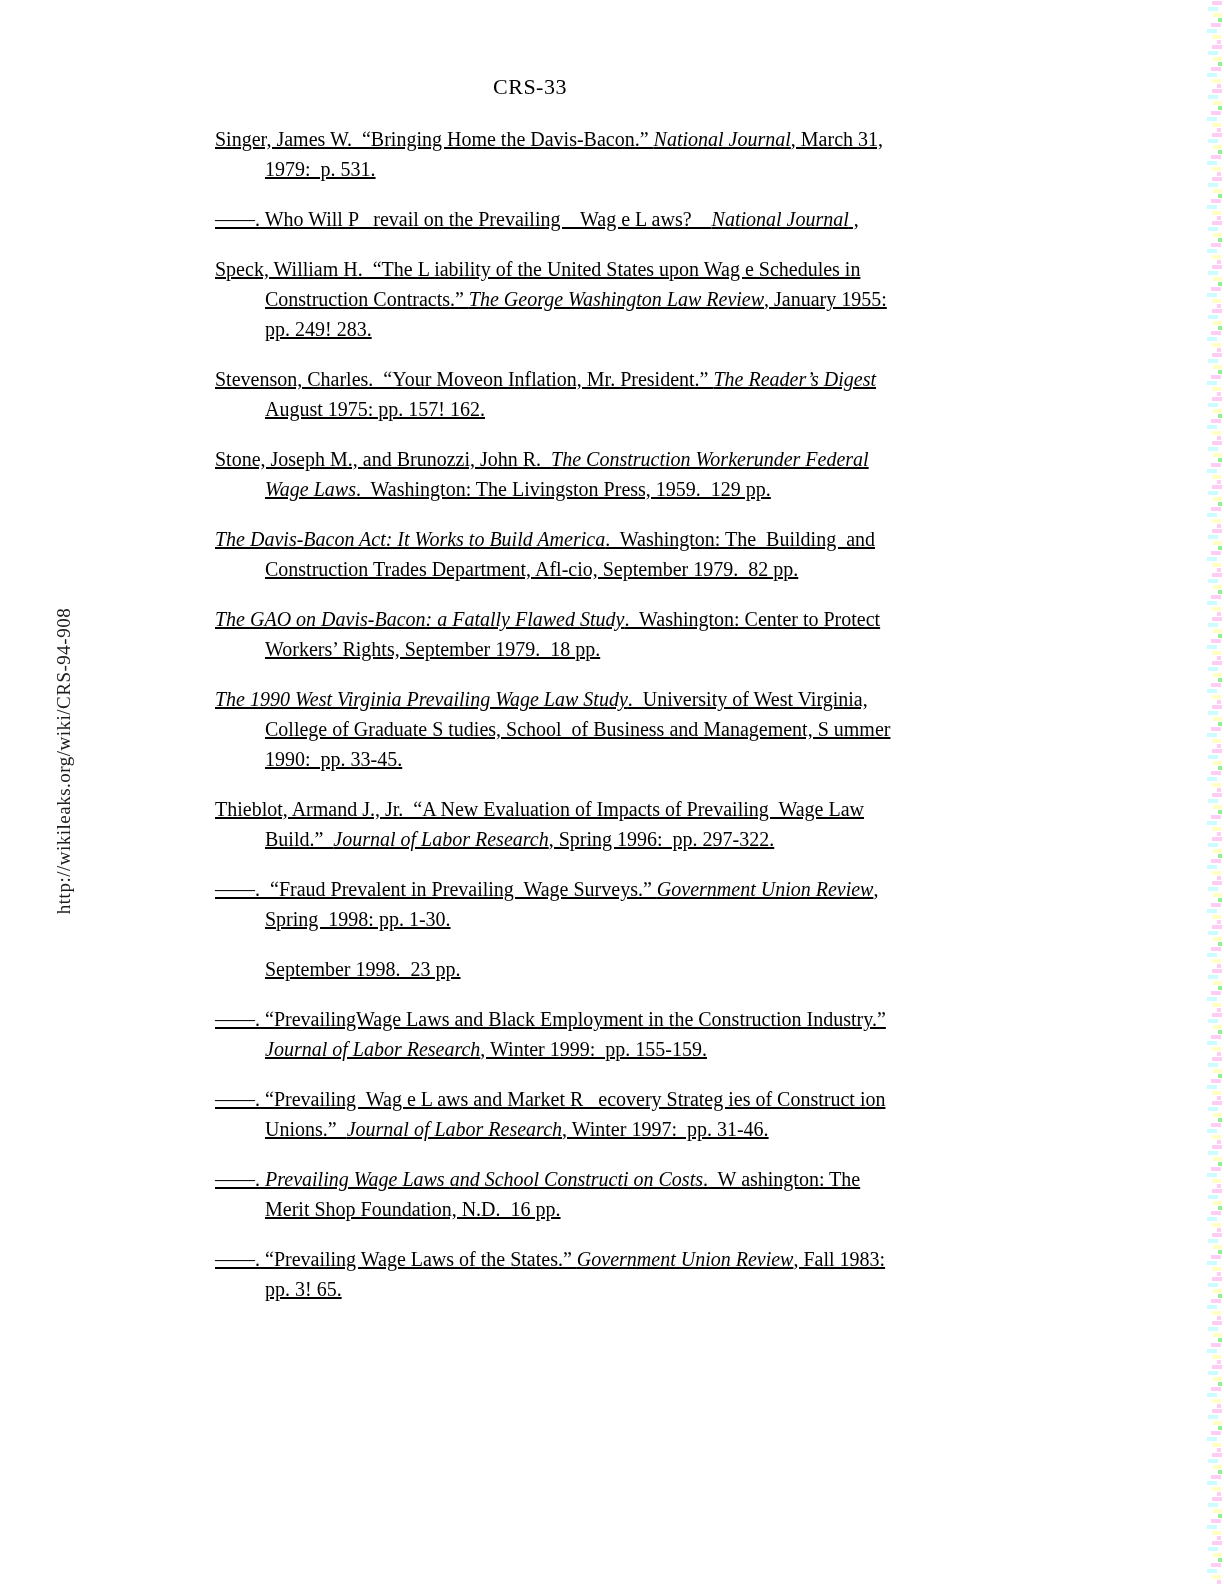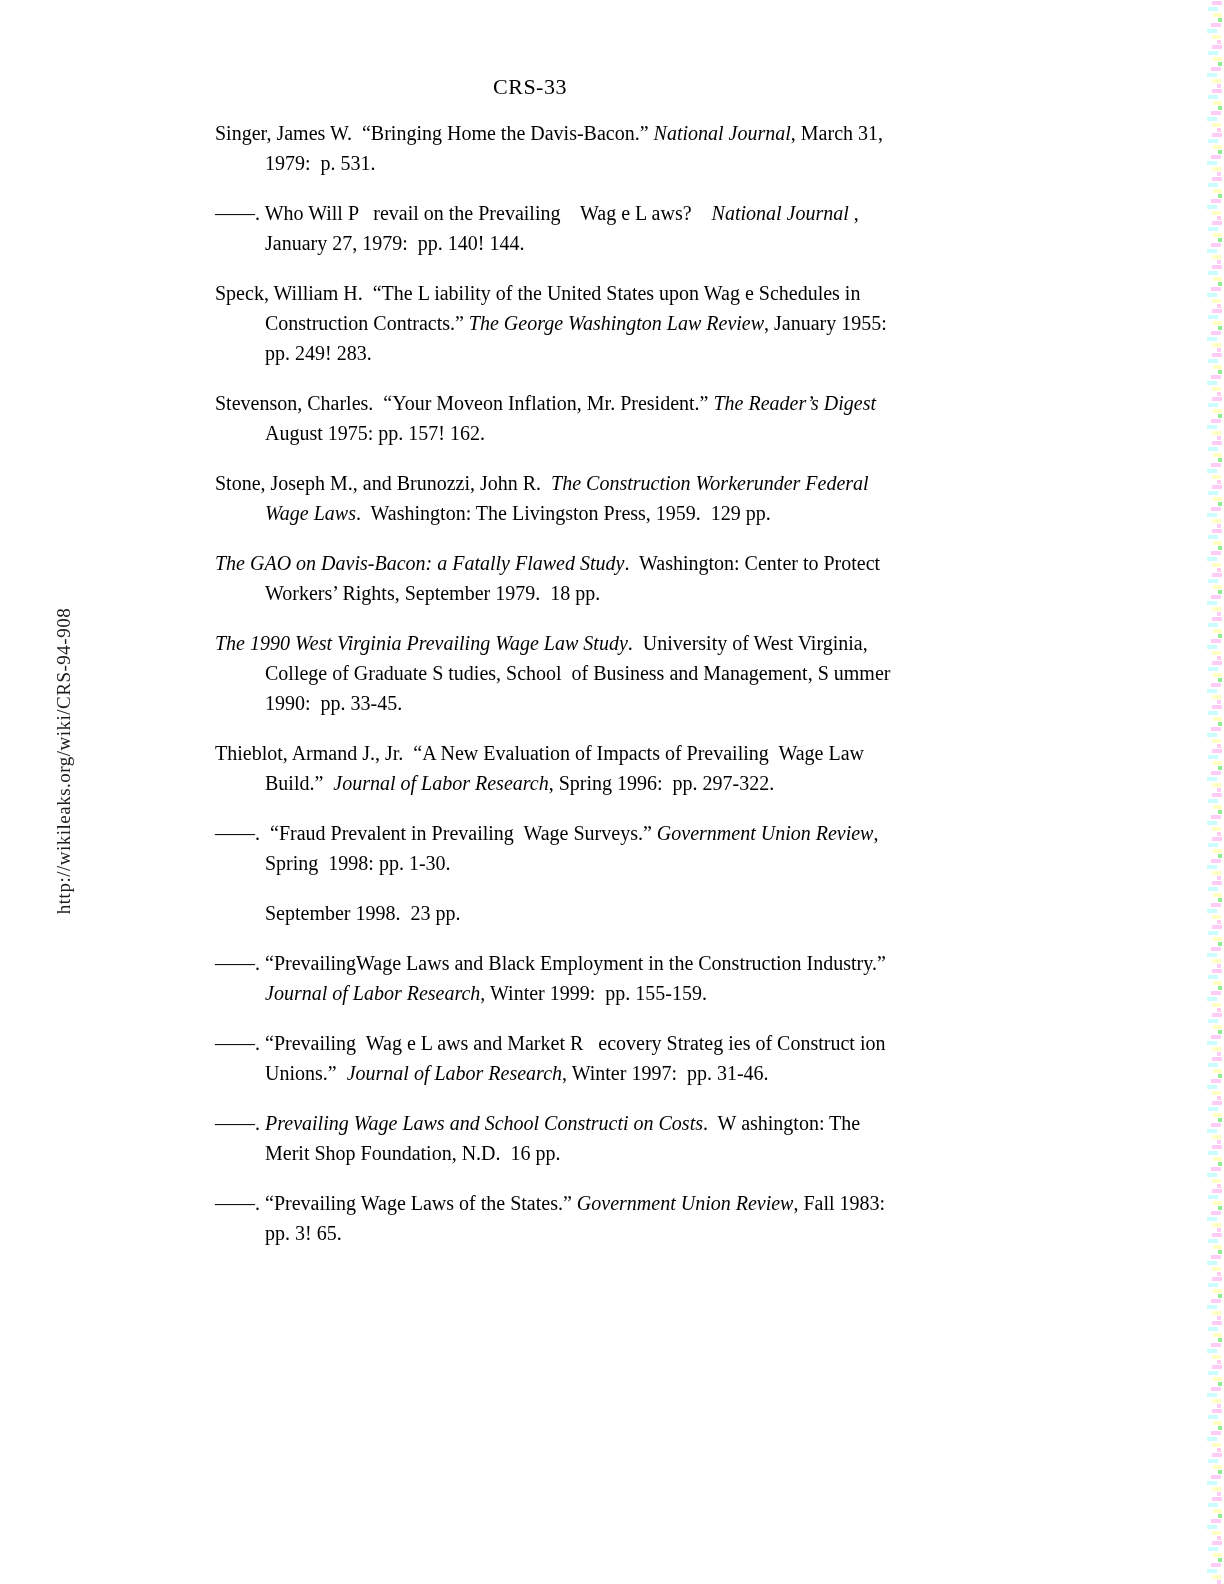--- a/index.html
+++ b/index.html
@@ -23,22 +23,23 @@
     left: 64px; top: 761px;
     transform: translate(-50%, -50%) rotate(-90deg);
     transform-origin: center center;
     white-space: nowrap;
     font-size: 19px;
     letter-spacing: 0.5px;
     color: #1c1c1c;
   }
   .refs {
     position: absolute;
-    left: 215px; top: 118px;
+    left: 215px; top: 124px;
     width: 860px;
+    text-decoration: underline;
   }
   .ref-entry { margin: 0 0 20px 0; font-size: 20px; }
   .ref-line { line-height: 30px; white-space: pre; }
   .ref-line.cont { padding-left: 50px; }
   .it { font-style: italic; }
   .confetti-border {
     position: absolute;
     right: 0; top: 0;
     width: 18px; height: 1584px;
   }
@@ -52,34 +53,37 @@
 
   <div class="watermark">http://wikileaks.org/wiki/CRS-94-908</div>
 
   <div class="refs">
       <div class="ref-entry">
         <div class="ref-line"><span>Singer, James W.  “Bringing Home the Davis-Bacon.” </span><span class="it">National Journal</span><span>, March 31,</span></div>
         <div class="ref-line cont"><span>1979:  p. 531.</span></div>
       </div>
       <div class="ref-entry">
         <div class="ref-line"><span>——. Who Will P   revail on the Prevailing    Wag e L aws?    </span><span class="it">National Journal</span><span> ,</span></div>
-        <div class="ref-line cont"><span>January 27, 1979:  pp. 140! 144.</span></div>
       </div>
       <div class="ref-entry">
         <div class="ref-line"><span>Speck, William H.  “The L iability of the United States upon Wag e Schedules in</span></div>
         <div class="ref-line cont"><span>Construction Contracts.” </span><span class="it">The George Washington Law Review</span><span>, January 1955:</span></div>
         <div class="ref-line cont"><span>pp. 249! 283.</span></div>
       </div>
       <div class="ref-entry">
         <div class="ref-line"><span>Stevenson, Charles.  “Your Moveon Inflation, Mr. President.” </span><span class="it">The Reader’s Digest</span></div>
         <div class="ref-line cont"><span>August 1975: pp. 157! 162.</span></div>
       </div>
       <div class="ref-entry">
         <div class="ref-line"><span>Stone, Joseph M., and Brunozzi, John R.  </span><span class="it">The Construction Workerunder Federal</span></div>
         <div class="ref-line cont"><span class="it">Wage Laws</span><span>.  Washington: The Livingston Press, 1959.  129 pp.</span></div>
+      </div>
+      <div class="ref-entry">
+        <div class="ref-line"><span class="it">The Davis-Bacon Act: It Works to Build America</span><span>.  Washington: The  Building  and</span></div>
+        <div class="ref-line cont"><span>Construction Trades Department, Afl-cio, September 1979.  82 pp.</span></div>
       </div>
       <div class="ref-entry">
         <div class="ref-line"><span class="it">The GAO on Davis-Bacon: a Fatally Flawed Study</span><span>.  Washington: Center to Protect</span></div>
         <div class="ref-line cont"><span>Workers’ Rights, September 1979.  18 pp.</span></div>
       </div>
       <div class="ref-entry">
         <div class="ref-line"><span class="it">The 1990 West Virginia Prevailing Wage Law Study</span><span>.  University of West Virginia,</span></div>
         <div class="ref-line cont"><span>College of Graduate S tudies, School  of Business and Management, S ummer</span></div>
         <div class="ref-line cont"><span>1990:  pp. 33-45.</span></div>
       </div>

